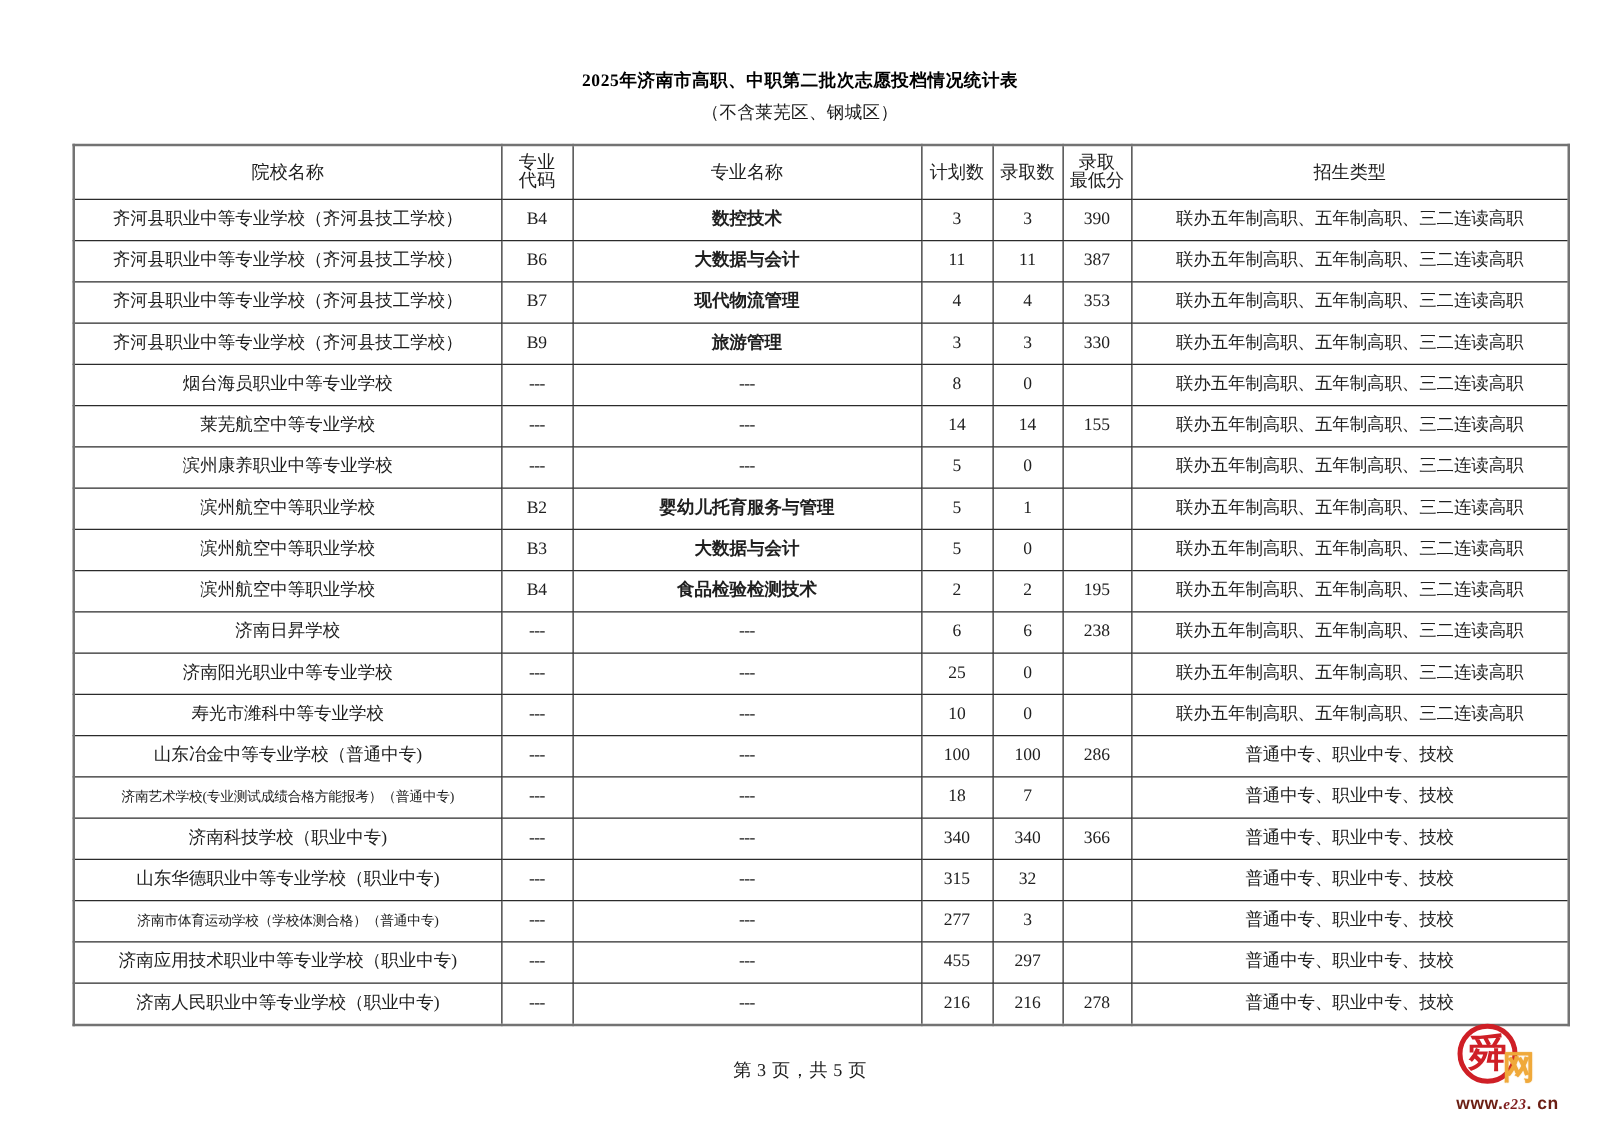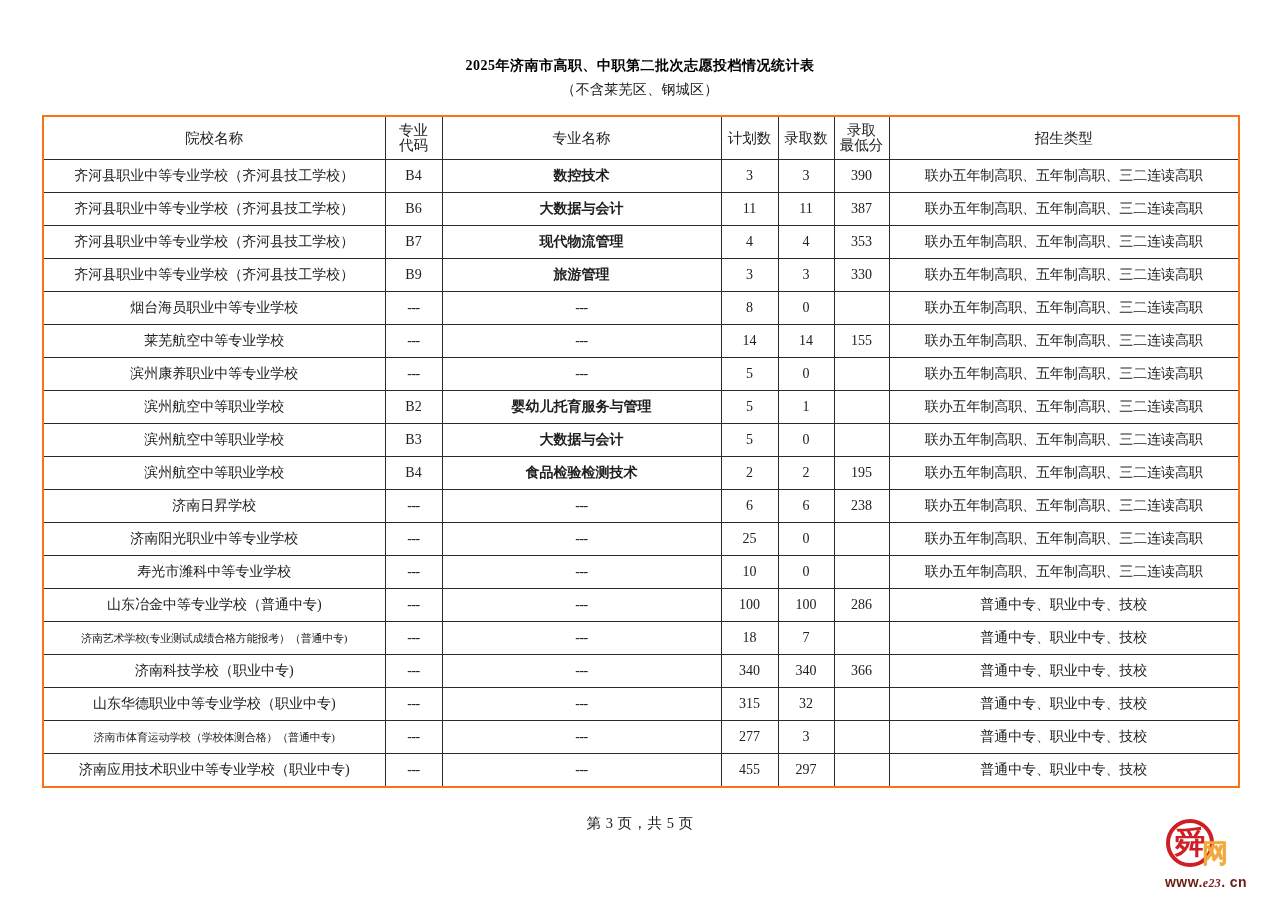--- a/index.html
+++ b/index.html
@@ -48,21 +48,22 @@
 
   
   .table-wrap {
     margin: 16px auto 0 auto;
     width: 1196px;
   }
   table.stat-table {
     border-collapse: collapse;
     width: 1196px;
     table-layout: fixed;
-    border: 2px solid #f97316;
+    border: 2px solid #737373;
+    margin-left: 16px;
   }
   table.stat-table th,
   table.stat-table td {
     border: 1px solid #2b2b2b;
     text-align: center;
     vertical-align: middle;
     font-size: 14px;
     line-height: 1.15;
     padding: 0 2px;
     color: #202020;
@@ -379,20 +380,29 @@
           </tr>
           <tr>
             <td class="school-cell">济南应用技术职业中等专业学校（职业中专)</td>
             <td class="dash">---</td>
             <td class="dash">---</td>
             <td class="num-cell">455</td>
             <td class="num-cell">297</td>
             <td class="num-cell"></td>
             <td class="type-cell">普通中专、职业中专、技校</td>
           </tr>
+          <tr>
+            <td class="school-cell">济南人民职业中等专业学校（职业中专)</td>
+            <td class="dash">---</td>
+            <td class="dash">---</td>
+            <td class="num-cell">216</td>
+            <td class="num-cell">216</td>
+            <td class="num-cell">278</td>
+            <td class="type-cell">普通中专、职业中专、技校</td>
+          </tr>
         </tbody>
     </table>
   </div>
 
   <div class="footer">第 3 页，共 5 页</div>
 
   <div class="watermark">
     <div class="seal">舜</div>
     <div class="net-char">网</div>
     <div class="wm-url">

